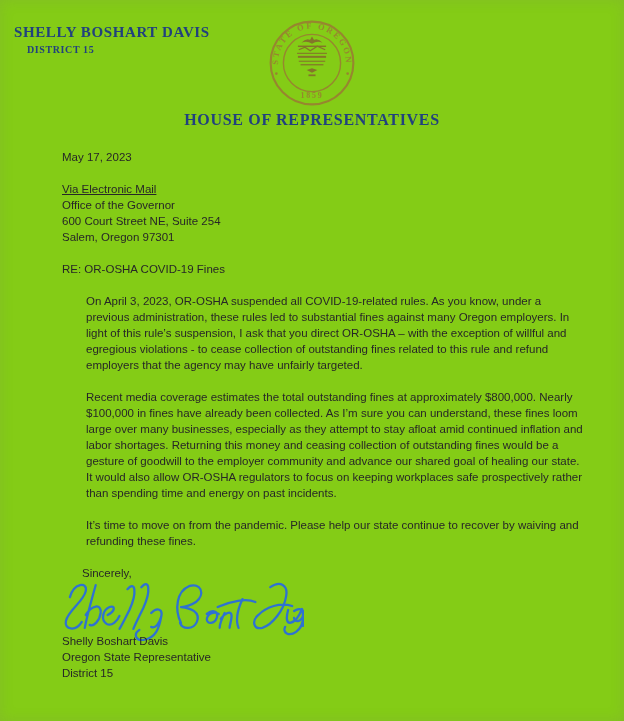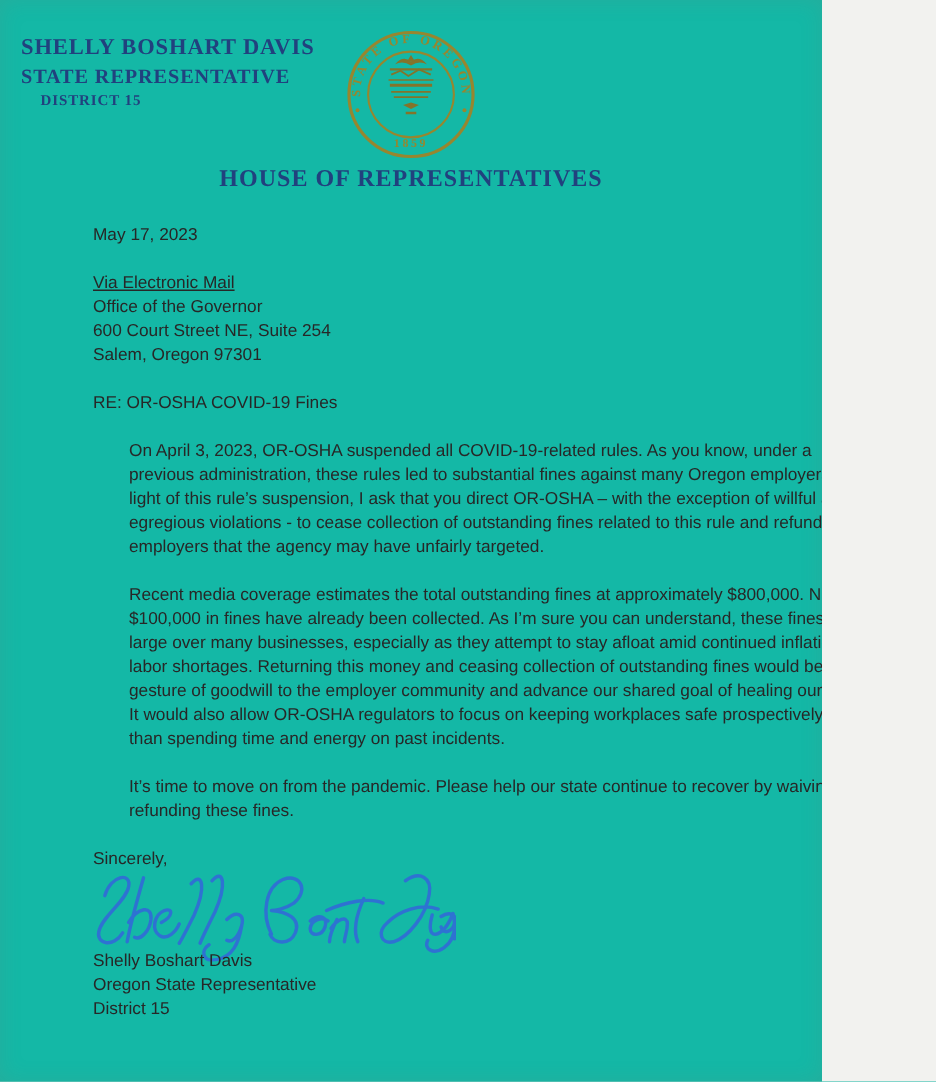--- a/index.html
+++ b/index.html
@@ -3,23 +3,23 @@
 <meta charset="utf-8">
 <style>
   * { margin: 0; padding: 0; box-sizing: border-box; }
   html, body { width: 624px; height: 721px; }
   body {
     font-family: "Liberation Sans", sans-serif;
     background: #f2f2ef;
   }
   .page {
     position: relative;
-    width: 548px;
+    width: 624px;
     height: 721px;
-    background: #14b8a6;
+    background: #84cc16;
     box-shadow: inset 0 0 14px rgba(120,120,110,0.18);
     overflow: hidden;
   }
   
   .letterhead {
     position: absolute;
     top: 24px;
     left: 14px;
     color: #21417e;
     font-family: "Liberation Serif", serif;
@@ -66,37 +66,36 @@
     top: 149px;
     left: 62px;
     width: 521px;
     font-size: 11.5px;
     line-height: 16px;
     color: #272727;
   }
   .block { margin-bottom: 16px; }
   .u { text-decoration: underline; }
   .letter-body p { margin-bottom: 16px; margin-left: 24px; }
-  .closing { margin-bottom: 0; }
+  .closing { margin-bottom: 0; margin-left: 20px; }
   .signature {
     margin: -4px 0 -8px -6px;
     width: 248px;
     height: 64px;
     display: block;
   }
   .signer div { line-height: 16px; }
 </style>
 </head>
 <body>
 
 <div class="page">
 
   <div class="letterhead">
     <div class="rep-name">SHELLY BOSHART DAVIS</div>
-    <div class="rep-title">STATE REPRESENTATIVE</div>
     <div class="rep-district">DISTRICT 15</div>
   </div>
 
   <div class="seal-wrap">
     <svg viewBox="0 0 100 100" width="88" height="88" aria-hidden="true">
       <defs>
         <path id="sealArc" d="M 13,60 A 38.5,38.5 0 1 1 87,60" fill="none"></path>
       </defs>
 
       <circle cx="50" cy="50" r="47" fill="none" stroke="#97862f" stroke-width="2.4"></circle>

